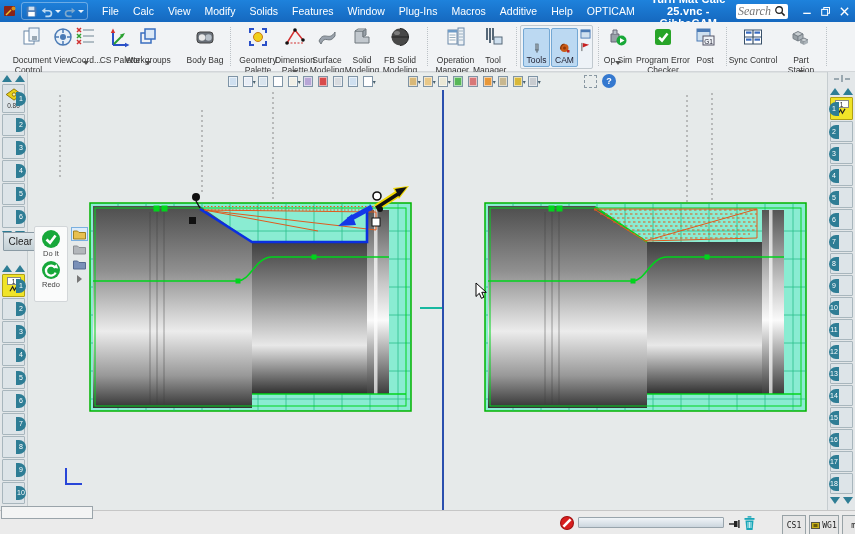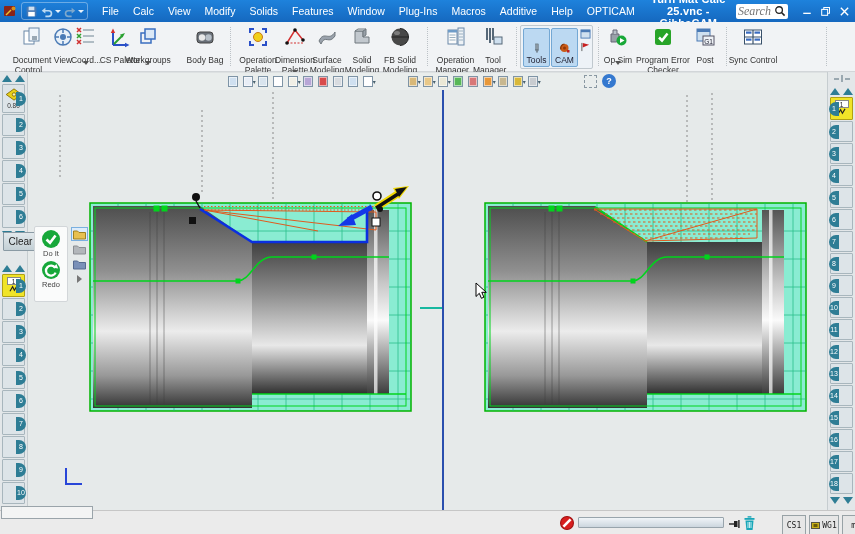--- a/index.html
+++ b/index.html
@@ -219,21 +219,21 @@
   </div>
   <div class="rsep" style="left:230px"></div>
 
   <div class="rbtn" style="left:236px;width:44px">
     <div class="ricon">
           <svg width="22" height="22" viewBox="0 0 22 22">
             <path d="M3,7 V3 H7 M15,3 H19 V7 M19,15 V19 H15 M7,19 H3 V15" stroke="#2a50c8" stroke-width="2" fill="none"></path>
             <circle cx="11" cy="11" r="4.5" fill="#f2d018" stroke="#c87818"></circle>
           </svg>
         </div>
-    <div class="rlabel">Operation Palette</div>
+    <div class="rlabel">Geometry Palette</div>
   </div>
   <div class="rbtn" style="left:272px;width:46px">
     <div class="ricon">
           <svg width="22" height="22" viewBox="0 0 22 22">
             <path d="M3,17 L11,4 L19,14" stroke="#d43030" stroke-width="1.5" fill="none"></path>
             <path d="M3,17 L19,17" stroke="#d43030" stroke-width="1.2" stroke-dasharray="2,1.5"></path>
             <circle cx="3" cy="17" r="1.8" fill="#111"></circle>
             <circle cx="11" cy="4" r="1.8" fill="#111"></circle>
             <circle cx="19" cy="14" r="1.8" fill="#111"></circle>
           </svg>
@@ -364,20 +364,34 @@
           <svg width="22" height="22" viewBox="0 0 22 22">
             <rect x="2.5" y="4" width="17" height="14" fill="#fff" stroke="#38506a"></rect>
             <path d="M11,4 V18 M2.5,11 H19.5" stroke="#38506a" stroke-width="1.2"></path>
             <rect x="4" y="5.5" width="5.5" height="2.2" fill="#3a6cc0"></rect>
             <rect x="12.5" y="5.5" width="5.5" height="2.2" fill="#3a6cc0"></rect>
             <rect x="4" y="12.5" width="5.5" height="2.2" fill="#3a6cc0"></rect>
             <rect x="12.5" y="12.5" width="5.5" height="2.2" fill="#3a6cc0"></rect>
           </svg>
         </div>
     <div class="rlabel">Sync Control</div>
+  </div>
+  <div class="rbtn" style="left:779px;width:44px">
+    <div class="ricon">
+          <svg width="22" height="22" viewBox="0 0 22 22">
+            <polygon points="3,8 8,5.5 13,8 8,10.5" fill="#c8ced2" stroke="#788088"></polygon>
+            <polygon points="3,8 8,10.5 8,15 3,12.5" fill="#98a0a6" stroke="#788088"></polygon>
+            <polygon points="8,10.5 13,8 13,12.5 8,15" fill="#aab2b8" stroke="#788088"></polygon>
+            <polygon points="10,14 14,12 18,14 14,16" fill="#c8ced2" stroke="#788088"></polygon>
+            <polygon points="10,14 14,16 14,19 10,17" fill="#98a0a6"></polygon>
+            <polygon points="14,16 18,14 18,17 14,19" fill="#aab2b8"></polygon>
+          </svg>
+        </div>
+    <div class="rlabel">Part Station</div>
+    <i class="cdown"></i>
   </div>
   <div class="rsep" style="left:826px"></div>
 </div>
 
 <div id="substrip">
   <div class="minibar" style="left:200px">
 
   <span class="mini-wrap">
           <span class="mini" style="background: rgb(207, 224, 240);"></span>
           <span class="mini-caret"></span>

